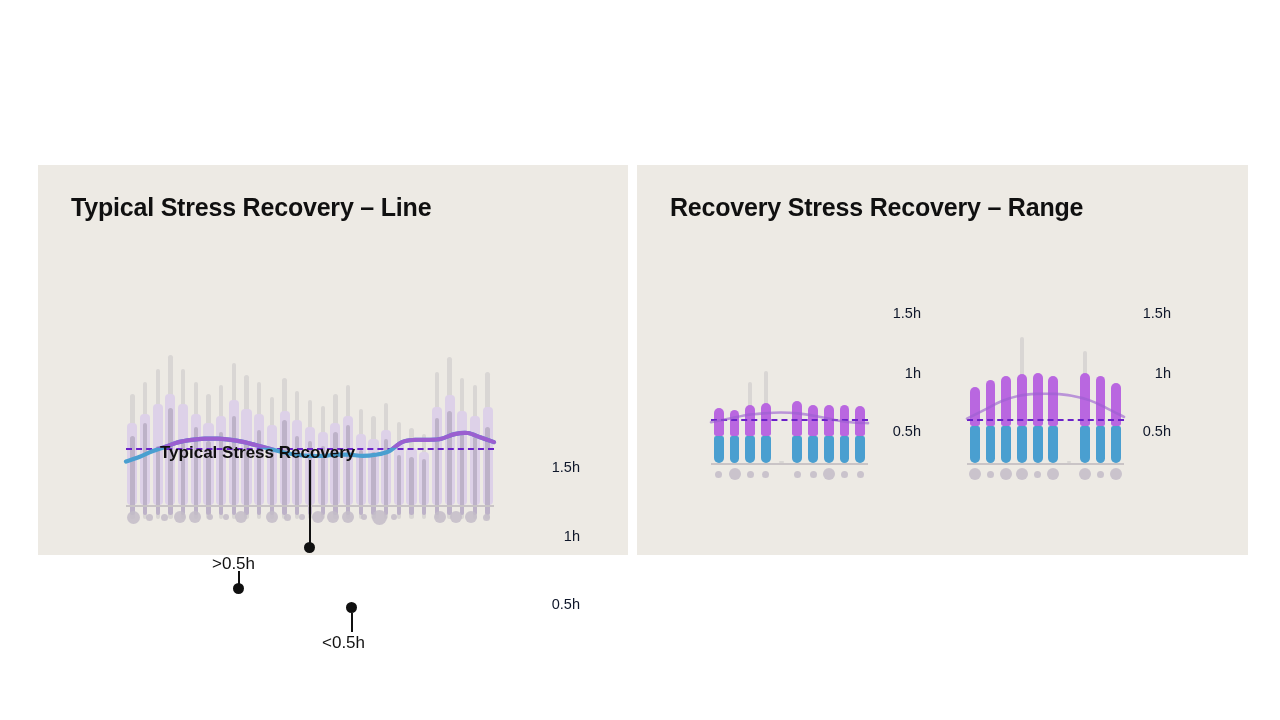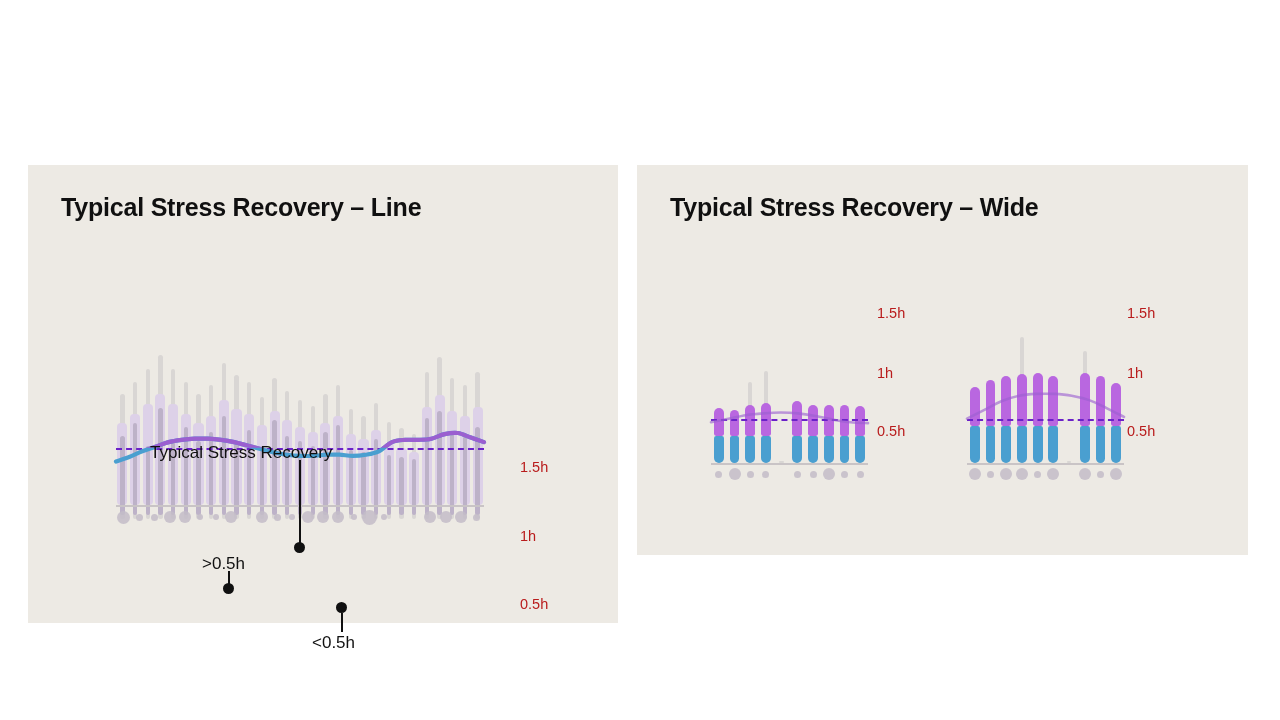--- a/index.html
+++ b/index.html
@@ -2,32 +2,32 @@
 <html><head>
 <meta charset="utf-8">
 <style>
   * { margin:0; padding:0; box-sizing:border-box; }
   html,body { width:1280px; height:720px; background:#ffffff; overflow:hidden; }
   body { font-family:"Liberation Sans", sans-serif; }
 
   #stage { position:relative; width:1280px; height:720px; background:#ffffff; }
 
   .panel { position:absolute; background:#edeae4; }
-  #panel-line  { left:28px;  top:165px; width:590px; height:458px; }
+  #panel-line  { left:38px;  top:165px; width:590px; height:390px; }
   #panel-range { left:637px; top:165px; width:611px; height:390px; }
 
   .panel-title {
     position:absolute; left:33px; top:28px;
     font-size:25px; font-weight:700; color:#101010;
     letter-spacing:-0.2px; white-space:nowrap;
   }
 
   .axis-label {
-    position:absolute; font-size:14.5px; color:#b91c1c;
-    text-align:left; white-space:nowrap;
+    position:absolute; font-size:14.5px; color:#0f172a;
+    text-align:right; white-space:nowrap;
   }
 
   .chart { position:absolute; }
 
   .bars { position:absolute; left:0; top:0; width:100%; height:100%; }
 
   .bgbar   { position:absolute; background:#c9c4c6; opacity:.55; border-radius:4px; }
   .litebar { position:absolute; background:#ddd1e8; border-radius:4px; }
   .dkbar   { position:absolute; background:#bdb2c8; border-radius:4px; }
 
@@ -186,36 +186,36 @@
           <div class="dot" style="left: 234.667px; top: 209px; width: 6px; height: 6px;"></div>
           <div class="dot" style="left: 245.5px; top: 204.5px; width: 15px; height: 15px;"></div>
           <div class="dot" style="left: 265.333px; top: 209px; width: 6px; height: 6px;"></div>
           <div class="dot" style="left: 308.333px; top: 206px; width: 12px; height: 12px;"></div>
           <div class="dot" style="left: 323.667px; top: 206px; width: 12px; height: 12px;"></div>
           <div class="dot" style="left: 339px; top: 206px; width: 12px; height: 12px;"></div>
           <div class="dot" style="left: 356.833px; top: 208.5px; width: 7px; height: 7px;"></div>
         </div>
     </div>
 
-    <div class="anno-text" style="left:122px; top:278px;">Typical Stress Recovery</div>
+    <div class="anno-text" style="left:122px; top:278px;font-weight:bold;">Typical Stress Recovery</div>
     <div class="anno-stem" style="left:271px; top:295px; height:87px;"></div>
     <div class="anno-knob" style="left:266px; top:377px;"></div>
 
     <div class="anno-text" style="left:174px; top:389px;">&gt;0.5h</div>
     <div class="anno-stem" style="left:200px; top:406px; height:17px;"></div>
     <div class="anno-knob" style="left:195px; top:418px;"></div>
 
     <div class="anno-text" style="left:284px; top:468px;">&lt;0.5h</div>
     <div class="anno-stem" style="left:313px; top:448px; height:19px;"></div>
     <div class="anno-knob" style="left:308px; top:437px;"></div>
   </section>
 
   <section class="panel" id="panel-range">
 
-    <h2 class="panel-title">Typical Stress Recovery – Wide</h2>
+    <h2 class="panel-title">Recovery Stress Recovery – Range</h2>
 
     <div class="axis-label" style="left:240px; top:140px; width:44px;">1.5h</div>
     <div class="axis-label" style="left:240px; top:200px; width:44px;">1h</div>
     <div class="axis-label" style="left:240px; top:258px; width:44px;">0.5h</div>
 
     <div class="chart" id="chart-narrow" style="left:74px; top:143px; width:157px; height:155px;">
       <div class="bars" id="narrow-bars">
           <div class="bgbar" style="left: 5.652px; width: 4.396px; top: 110.714px; height: 44.2857px;"></div>
           <div class="cap-top" style="left: 2.983px; width: 9.734px; top: 100.086px; height: 28.3429px;"></div>
           <div class="cap-bot" style="left: 2.983px; width: 9.734px; top: 128.429px; height: 26.5714px;"></div>

